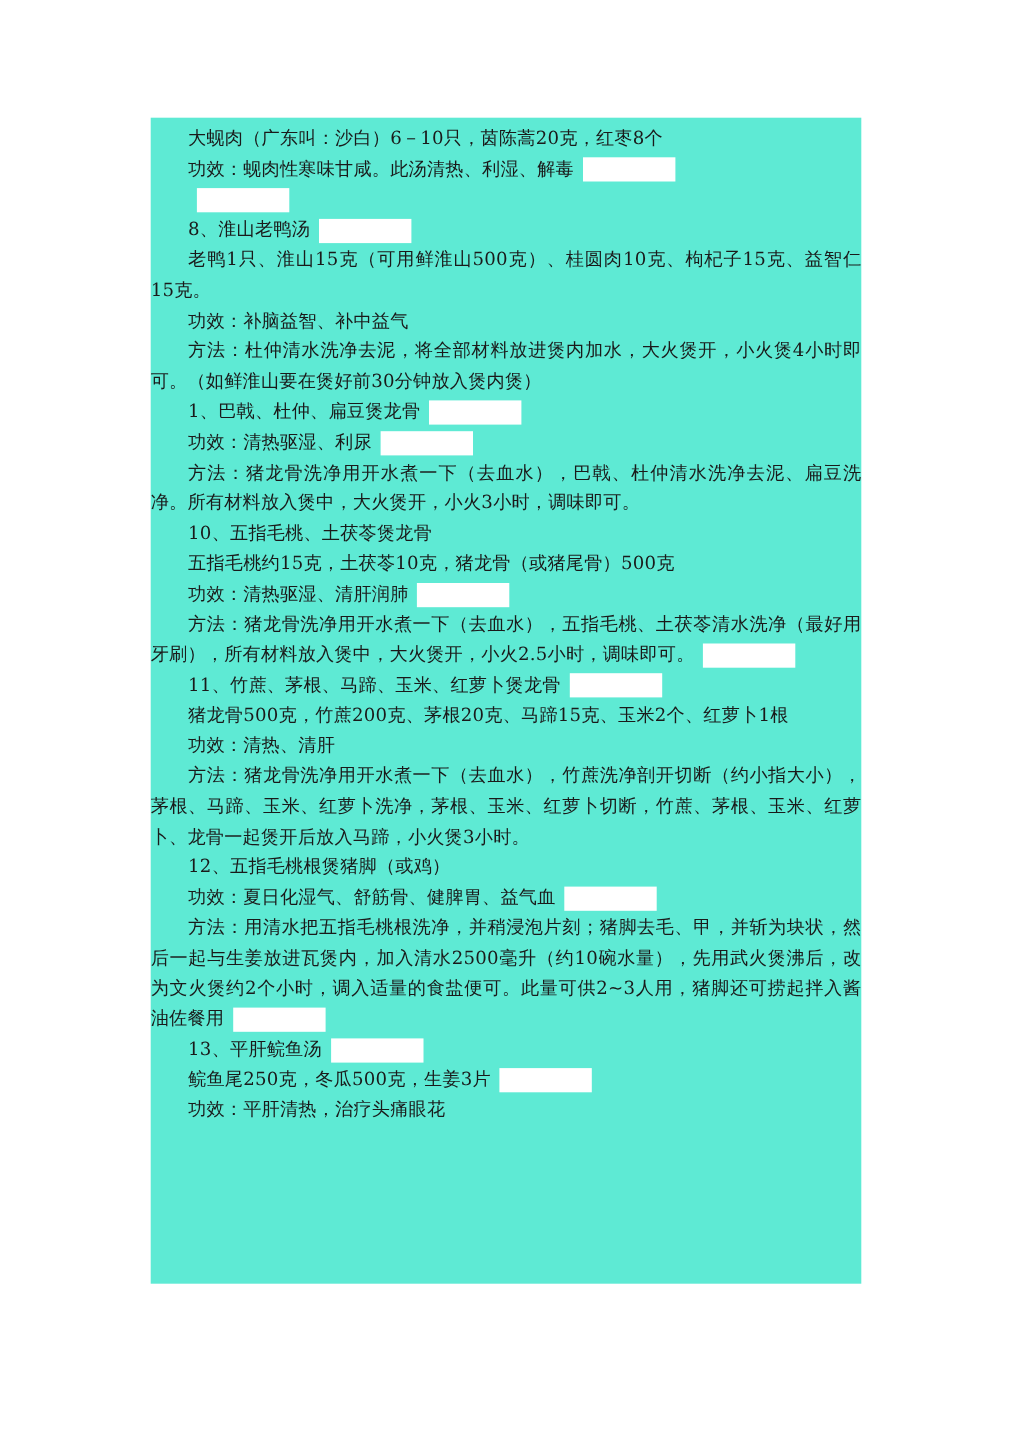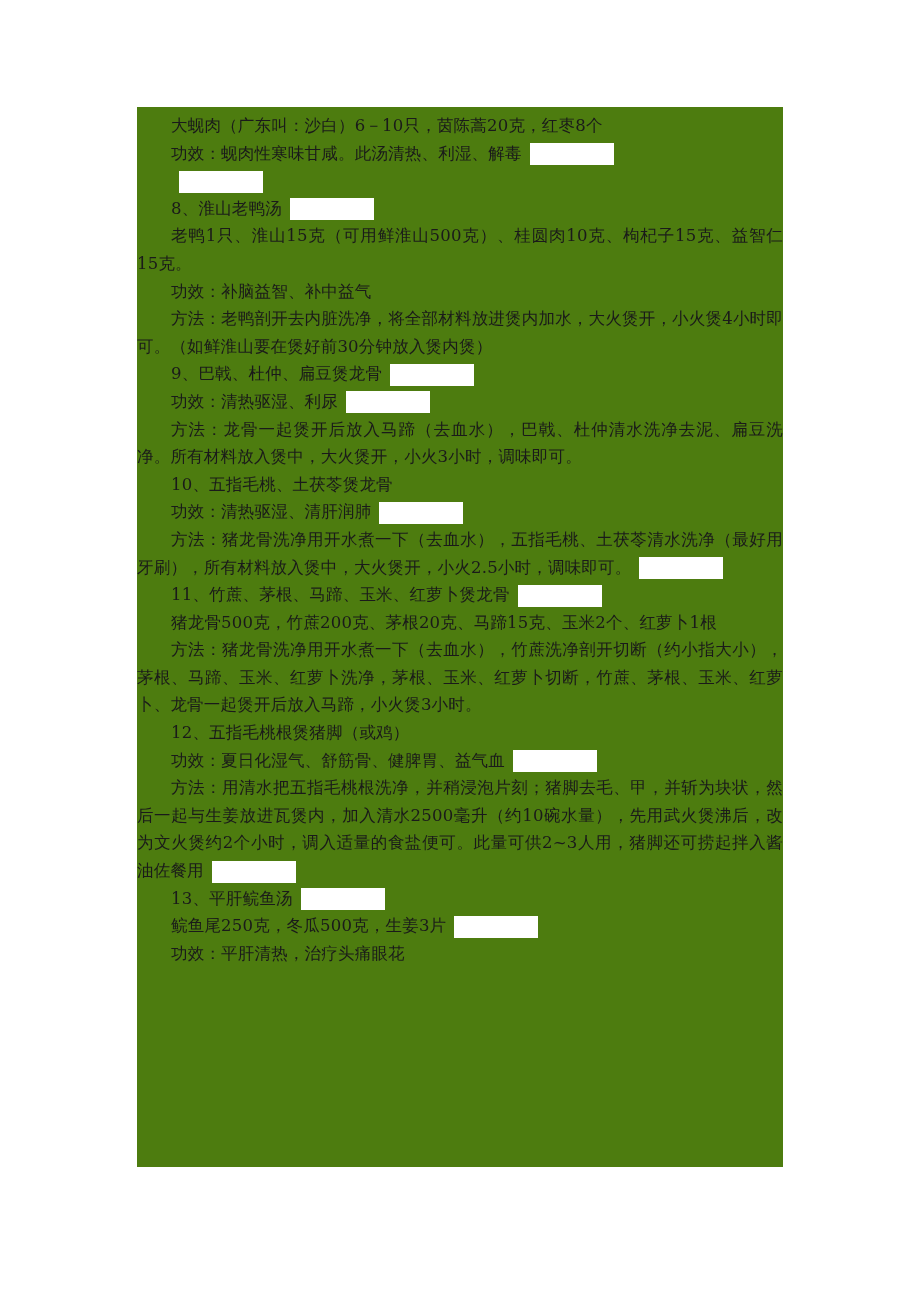--- a/index.html
+++ b/index.html
@@ -1,21 +1,21 @@
 <!DOCTYPE html>
 <html><head>
 <meta charset="utf-8">
 <style>
   html, body { margin: 0; padding: 0; background: #ffffff; }
   body { width: 920px; height: 1302px; position: relative; overflow: hidden; }
   .page {
     position: absolute;
     left: 137px; top: 107px;
     width: 646px; height: 1060px;
-    background: #4d7c0f;
+    background: #5eead4;
   }
   .content {
     position: absolute;
     left: 0; top: 5px;
     width: 646px;
     font-family: "DejaVu Serif", "Liberation Serif", serif;
     font-size: 16.5px;
     line-height: 27.6px;
     color: #1a1a1a;
   }
@@ -32,29 +32,31 @@
 <body>
 
 <div class="page">
   <div class="content" id="body">
       <p class="p"><span>大蚬肉（广东叫：沙白）6－10只，茵陈蒿20克，红枣8个</span></p>
       <p class="p"><span>功效：蚬肉性寒味甘咸。此汤清热、利湿、解毒</span><span class="patch" style="width: 84px;"></span></p>
       <p class="p"><span class="patch" style="width: 84px;"></span></p>
       <p class="p"><span>8、淮山老鸭汤</span><span class="patch" style="width: 84px;"></span></p>
       <p class="p"><span>老鸭1只、淮山15克（可用鲜淮山500克）、桂圆肉10克、枸杞子15克、益智仁15克。</span></p>
       <p class="p"><span>功效：补脑益智、补中益气</span></p>
-      <p class="p"><span>方法：老鸭剖开去内脏洗净，将全部材料放进煲内加水，大火煲开，小火煲4小时即可。（如鲜淮山要在煲好前30分钟放入煲内煲）</span></p>
-      <p class="p"><span>9、巴戟、杜仲、扁豆煲龙骨</span><span class="patch" style="width: 84px;"></span></p>
+      <p class="p"><span>方法：杜仲清水洗净去泥，将全部材料放进煲内加水，大火煲开，小火煲4小时即可。（如鲜淮山要在煲好前30分钟放入煲内煲）</span></p>
+      <p class="p"><span>1、巴戟、杜仲、扁豆煲龙骨</span><span class="patch" style="width: 84px;"></span></p>
       <p class="p"><span>功效：清热驱湿、利尿</span><span class="patch" style="width: 84px;"></span></p>
-      <p class="p"><span>方法：龙骨一起煲开后放入马蹄（去血水），巴戟、杜仲清水洗净去泥、扁豆洗净。所有材料放入煲中，大火煲开，小火3小时，调味即可。</span></p>
+      <p class="p"><span>方法：猪龙骨洗净用开水煮一下（去血水），巴戟、杜仲清水洗净去泥、扁豆洗净。所有材料放入煲中，大火煲开，小火3小时，调味即可。</span></p>
       <p class="p"><span>10、五指毛桃、土茯苓煲龙骨</span></p>
+      <p class="p"><span>五指毛桃约15克，土茯苓10克，猪龙骨（或猪尾骨）500克</span></p>
       <p class="p"><span>功效：清热驱湿、清肝润肺</span><span class="patch" style="width: 84px;"></span></p>
       <p class="p"><span>方法：猪龙骨洗净用开水煮一下（去血水），五指毛桃、土茯苓清水洗净（最好用牙刷），所有材料放入煲中，大火煲开，小火2.5小时，调味即可。</span><span class="patch" style="width: 84px;"></span></p>
       <p class="p"><span>11、竹蔗、茅根、马蹄、玉米、红萝卜煲龙骨</span><span class="patch" style="width: 84px;"></span></p>
       <p class="p"><span>猪龙骨500克，竹蔗200克、茅根20克、马蹄15克、玉米2个、红萝卜1根</span></p>
+      <p class="p"><span>功效：清热、清肝</span></p>
       <p class="p"><span>方法：猪龙骨洗净用开水煮一下（去血水），竹蔗洗净剖开切断（约小指大小），茅根、马蹄、玉米、红萝卜洗净，茅根、玉米、红萝卜切断，竹蔗、茅根、玉米、红萝卜、龙骨一起煲开后放入马蹄，小火煲3小时。</span></p>
       <p class="p"><span>12、五指毛桃根煲猪脚（或鸡）</span></p>
       <p class="p"><span>功效：夏日化湿气、舒筋骨、健脾胃、益气血</span><span class="patch" style="width: 84px;"></span></p>
       <p class="p"><span>方法：用清水把五指毛桃根洗净，并稍浸泡片刻；猪脚去毛、甲，并斩为块状，然后一起与生姜放进瓦煲内，加入清水2500毫升（约10碗水量），先用武火煲沸后，改为文火煲约2个小时，调入适量的食盐便可。此量可供2~3人用，猪脚还可捞起拌入酱油佐餐用</span><span class="patch" style="width: 84px;"></span></p>
       <p class="p"><span>13、平肝鲩鱼汤</span><span class="patch" style="width: 84px;"></span></p>
       <p class="p"><span>鲩鱼尾250克，冬瓜500克，生姜3片</span><span class="patch" style="width: 84px;"></span></p>
       <p class="p"><span>功效：平肝清热，治疗头痛眼花</span></p>
     </div>
 </div>
 

